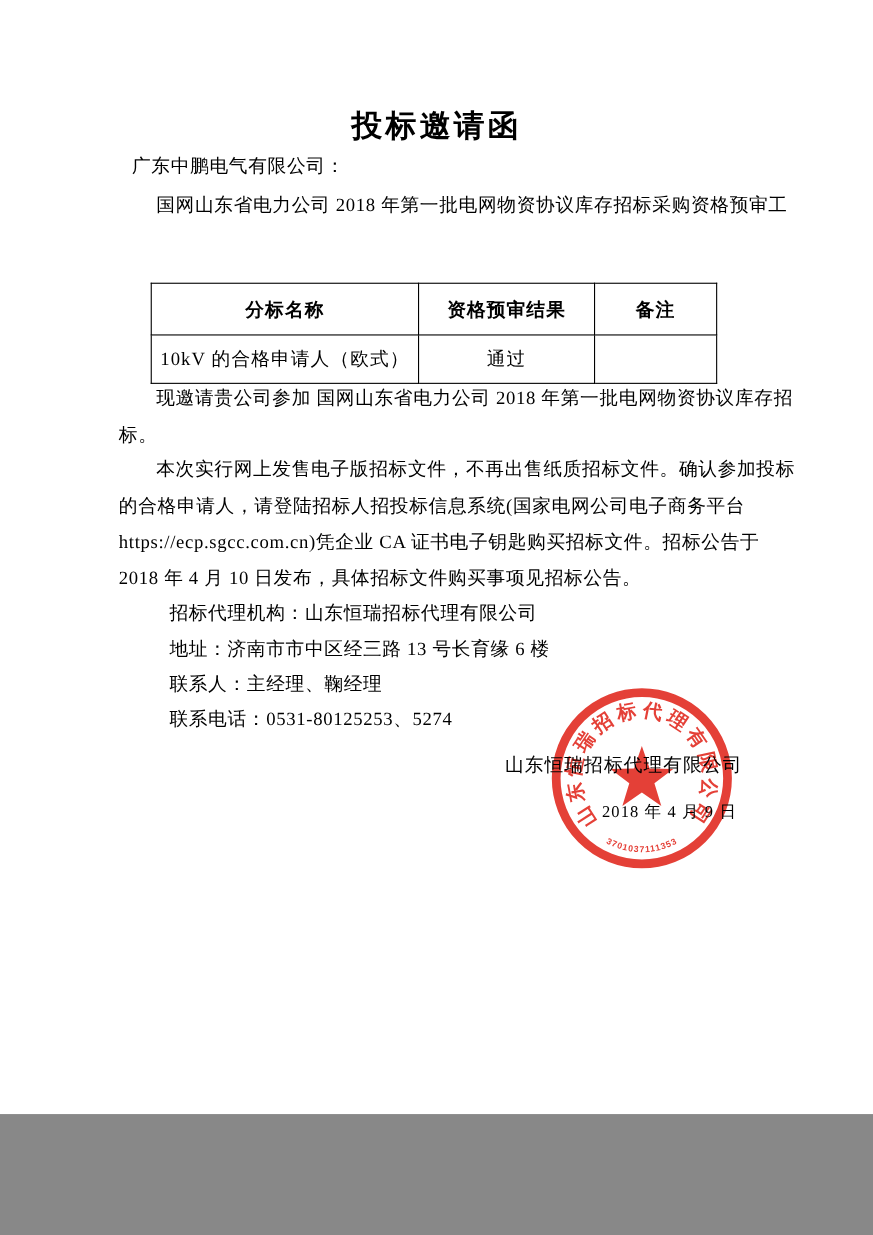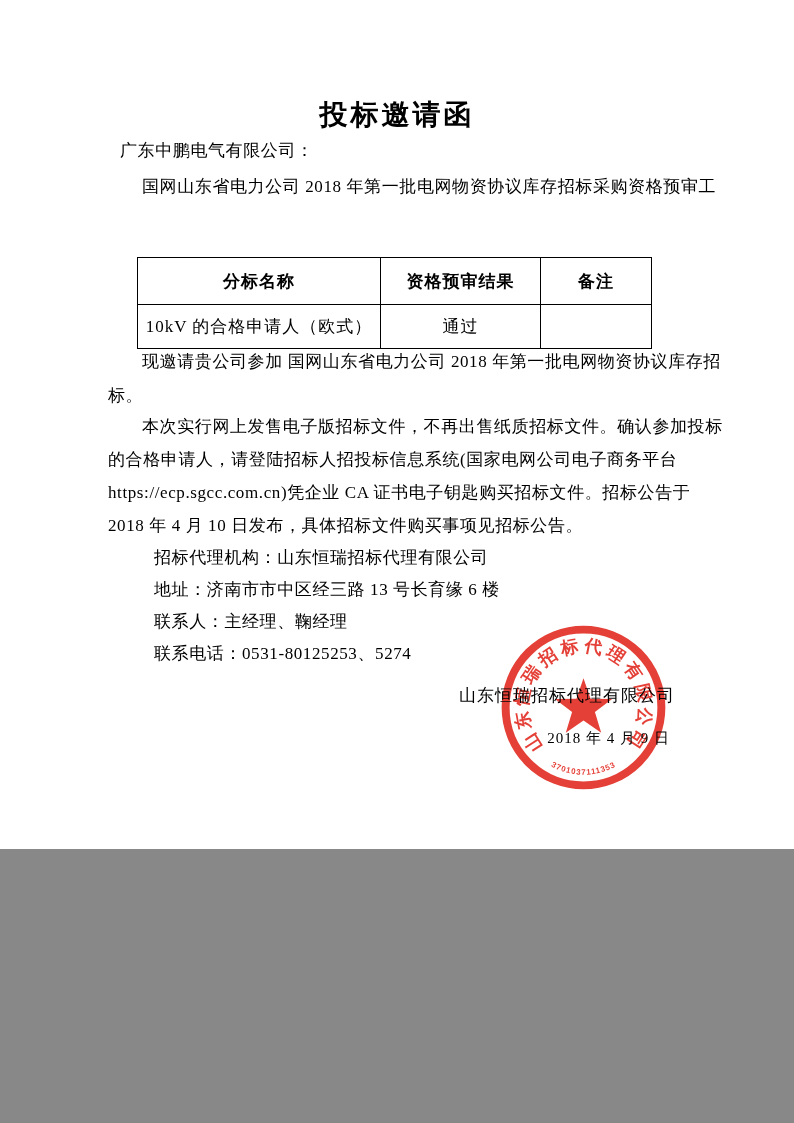--- a/index.html
+++ b/index.html
@@ -1,20 +1,20 @@
 <!DOCTYPE html>
 <html><head>
 <meta charset="utf-8">
 <style>
   * { margin: 0; padding: 0; box-sizing: border-box; }
   html, body { background: #888; }
   .page {
     position: relative;
     width: 794px;
-    height: 849px;
+    height: 1013px;
     margin: 0 auto;
     background: #ffffff;
     font-family: "Liberation Serif", serif;
     color: #000;
     overflow: hidden;
   }
   .doc-title {
     position: absolute;
     top: 96px; left: 0; right: 0;
     text-align: center;

